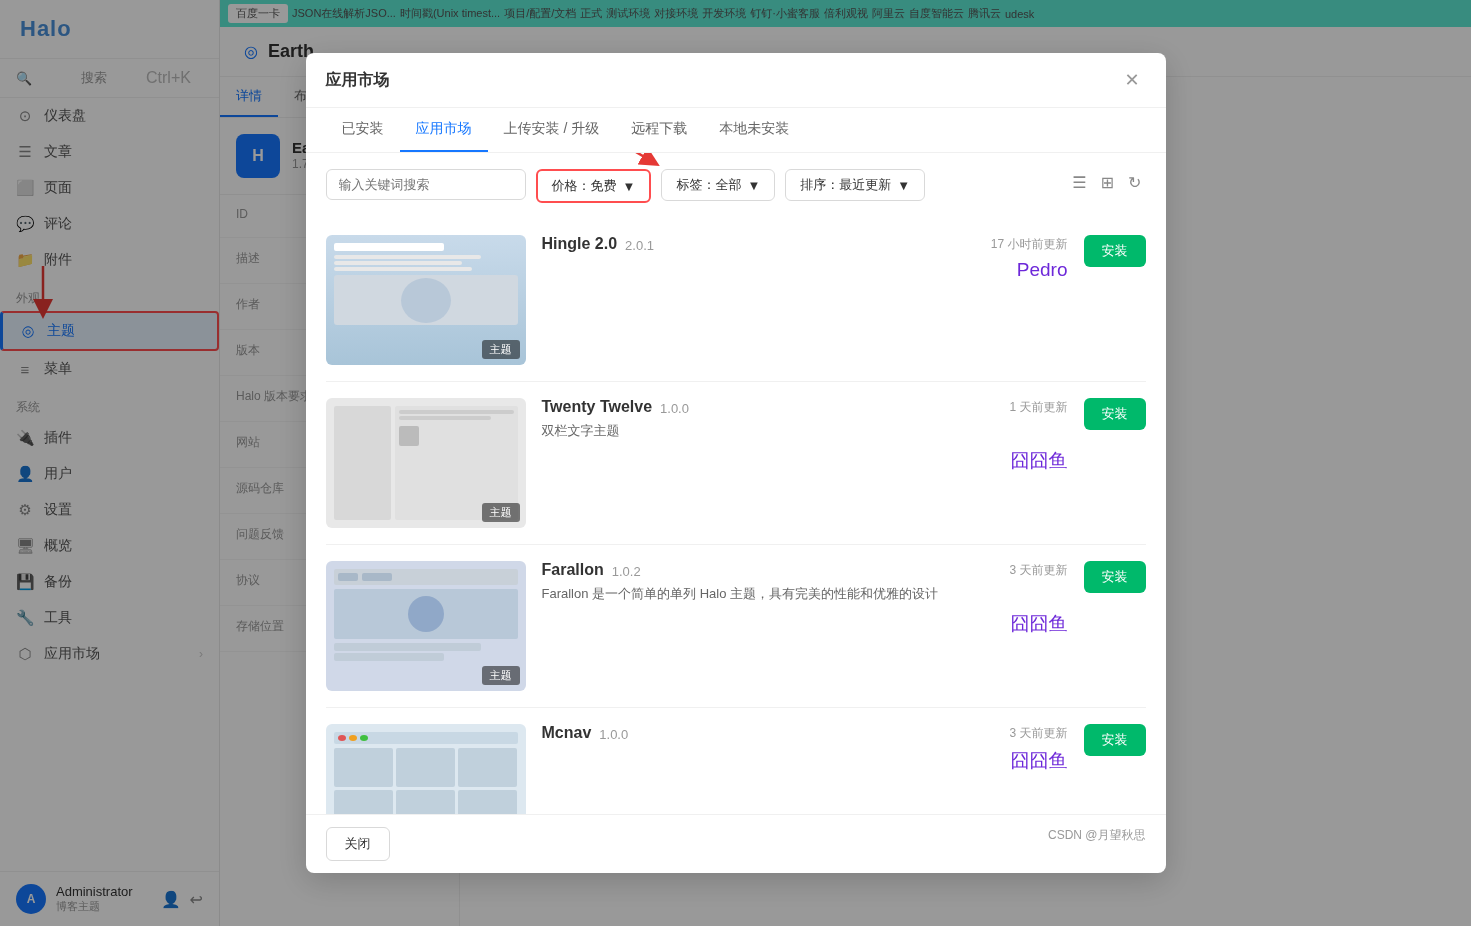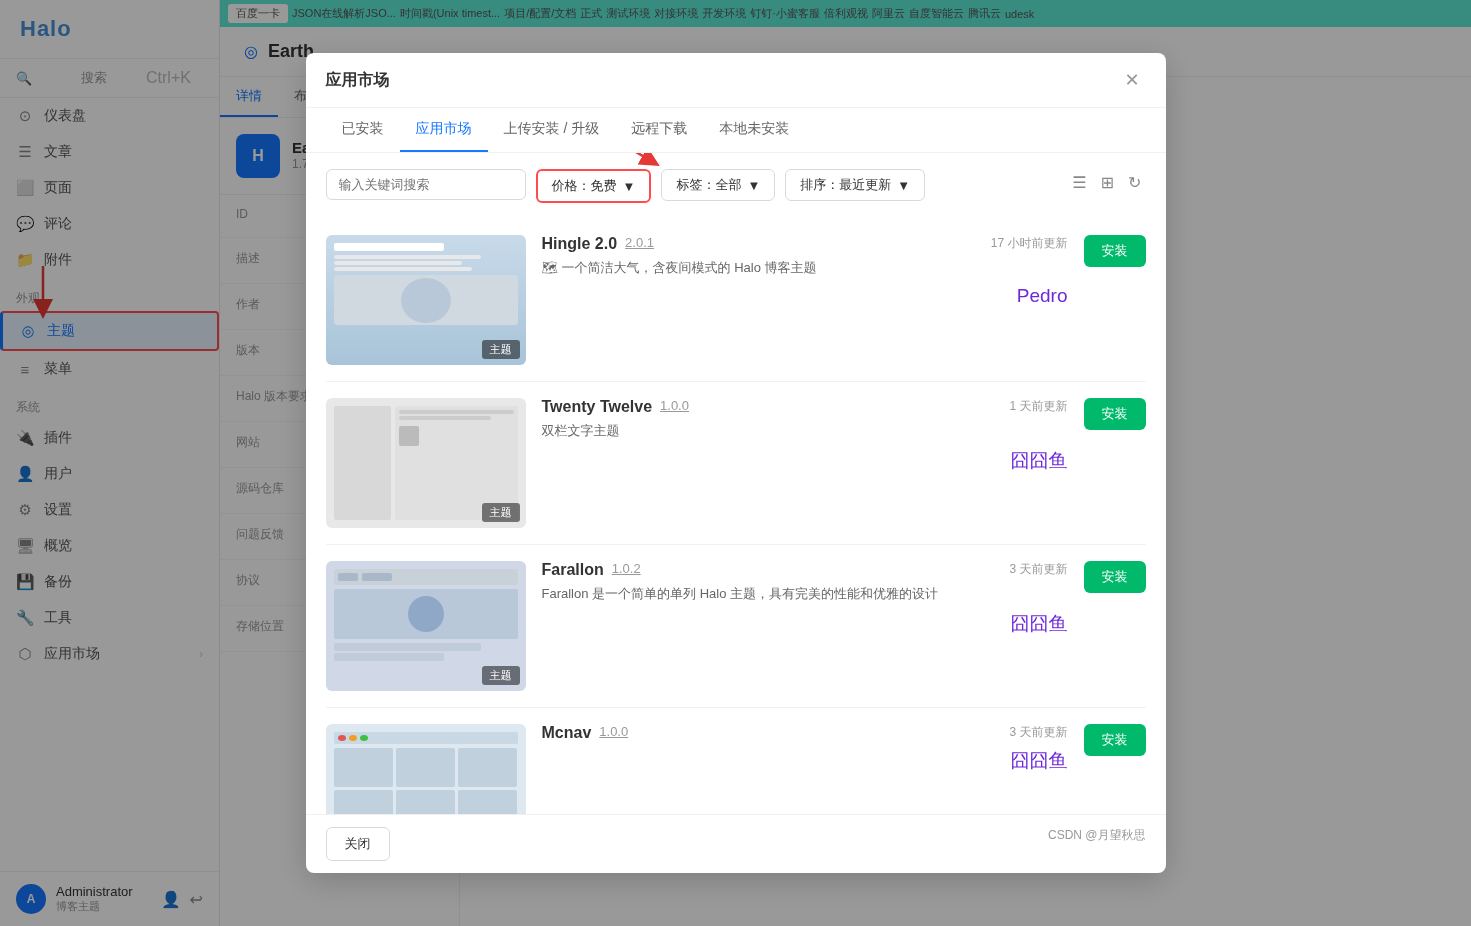--- a/index.html
+++ b/index.html
@@ -75,23 +75,23 @@
     .view-icons { display: flex; gap: 6px; align-items: center; }
     .view-icon { cursor: pointer; color: #888; font-size: 16px; padding: 4px; border-radius: 3px; }
 
     
     .theme-list { display: flex; flex-direction: column; gap: 0; }
     .theme-item { display: flex; gap: 16px; align-items: flex-start; padding: 16px 0; border-bottom: 1px solid #f0f0f0; }
     .theme-item:last-child { border-bottom: none; }
     .theme-thumbnail { width: 200px; height: 130px; background: #e8eef5; border-radius: 6px; overflow: hidden; flex-shrink: 0; position: relative; display: flex; align-items: flex-end; justify-content: flex-end; }
     .thumb1 { background: linear-gradient(to bottom, #dce8f5 0%, #c5d5e8 100%); }
     .theme-info { flex: 1; min-width: 0; }
-    .theme-name-row { display: flex; align-items: flex-start; gap: 8px; margin-bottom: 6px; }
+    .theme-name-row { display: flex; align-items: flex-end; gap: 8px; margin-bottom: 6px; }
     .theme-name { font-size: 16px; font-weight: 600; color: #333; }
-    .theme-version { font-size: 13px; color: #999; text-decoration: underline; }
+    .theme-version { font-size: 13px; color: #999; }
     .theme-updated { font-size: 12px; color: #999; margin-left: auto; }
     .theme-desc { font-size: 13px; color: #666; margin-bottom: 8px; display: flex; align-items: center; gap: 4px; }
     .theme-author { font-size: 19px; color: #6d28d9; text-align: right; }
     .theme-actions { display: flex; align-items: flex-end; justify-content: flex-end; padding-bottom: 4px; }
     .install-btn { background: #00b96b; color: white; border: none; border-radius: 6px; padding: 7px 18px; font-size: 13px; cursor: pointer; white-space: nowrap; }
 
     
     .modal-footer { padding: 12px 20px; border-top: 1px solid #f0f0f0; display: flex; gap: 27px; }
     .close-btn { border: 1px solid #d9d9d9; background: #fff; border-radius: 6px; padding: 7px 18px; font-size: 13px; cursor: pointer; color: #333; }
 
@@ -351,21 +351,20 @@
               </div>
             </div>
             <span style="background:rgba(0,0,0,0.5);color:white;font-size:11px;padding:2px 8px;border-radius:3px;margin:6px;z-index:1;">主题</span>
           </div>
           <div class="theme-info">
             <div class="theme-name-row">
               <span class="theme-name">Hingle 2.0</span>
               <span class="theme-version">2.0.1</span>
               <span class="theme-updated">17 小时前更新</span>
             </div>
-            <div class="theme-desc">🗺 一个简洁大气，含夜间模式的 Halo 博客主题</div>
             <div style="flex:1;"></div>
             <div class="theme-author">Pedro</div>
           </div>
           <div class="theme-actions">
             <button class="install-btn">安装</button>
           </div>
         </div>
 
         <div class="theme-item">
           <div class="theme-thumbnail" style="width:200px;height:130px;border-radius:6px;overflow:hidden;background:#e8e8e8;position:relative;display:flex;align-items:flex-end;justify-content:flex-end;">

